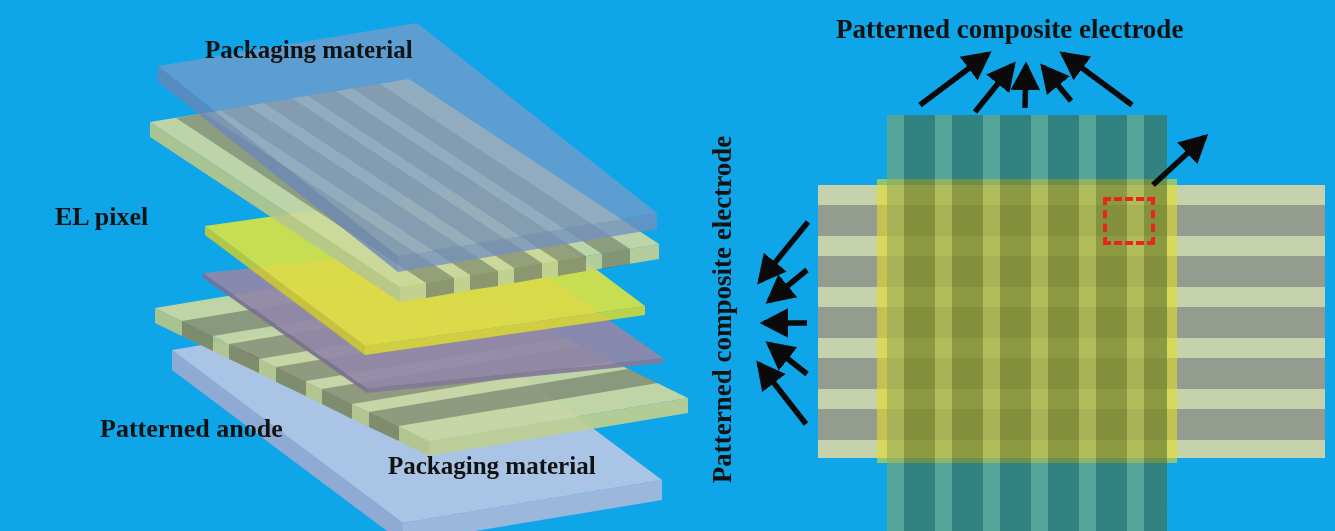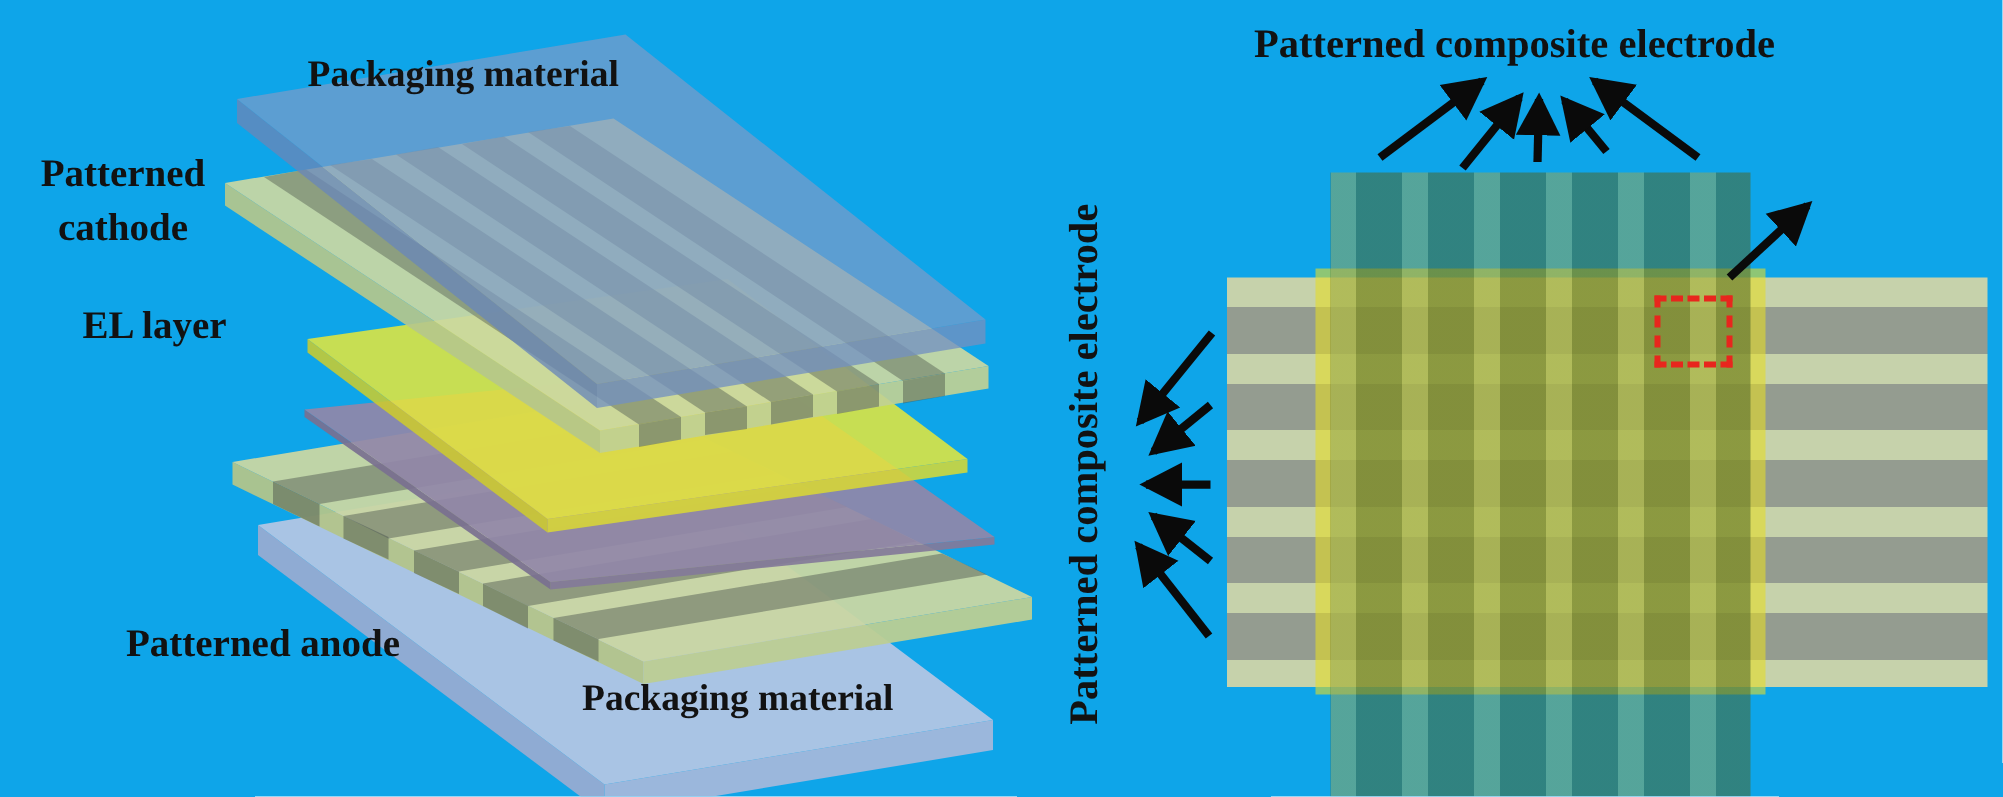--- a/index.html
+++ b/index.html
@@ -118,26 +118,25 @@
       <line x1="807" y1="270" x2="769" y2="301"></line>
       <line x1="807" y1="323" x2="764" y2="323"></line>
       <line x1="807" y1="374" x2="769" y2="344"></line>
       <line x1="806" y1="424" x2="759" y2="364"></line>
       <line x1="1153" y1="185" x2="1205" y2="137"></line>
     </g>
   </svg>
 
   <div class="lbl small" style="left:205px;top:36px;">Packaging material</div>
 
-  <div class="lbl wrap" style="left:6px;top:98px;">Patterned cathode</div>
 
-  <div class="lbl" style="left:55px;top:202px;">EL layer</div>
+  <div class="lbl" style="left:55px;top:202px;">EL pixel</div>
 
 
-  <div class="lbl" style="left:84px;top:414px;">Patterned anode</div>
+  <div class="lbl" style="left:100px;top:414px;">Patterned anode</div>
 
   <div class="lbl small" style="left:388px;top:452px;">Packaging material</div>
 
   <div class="lbl big" style="left:836px;top:14px;">Patterned composite electrode</div>
 
   <div class="lbl big vlabel">Patterned composite electrode</div>
 
 
 </div>
 

